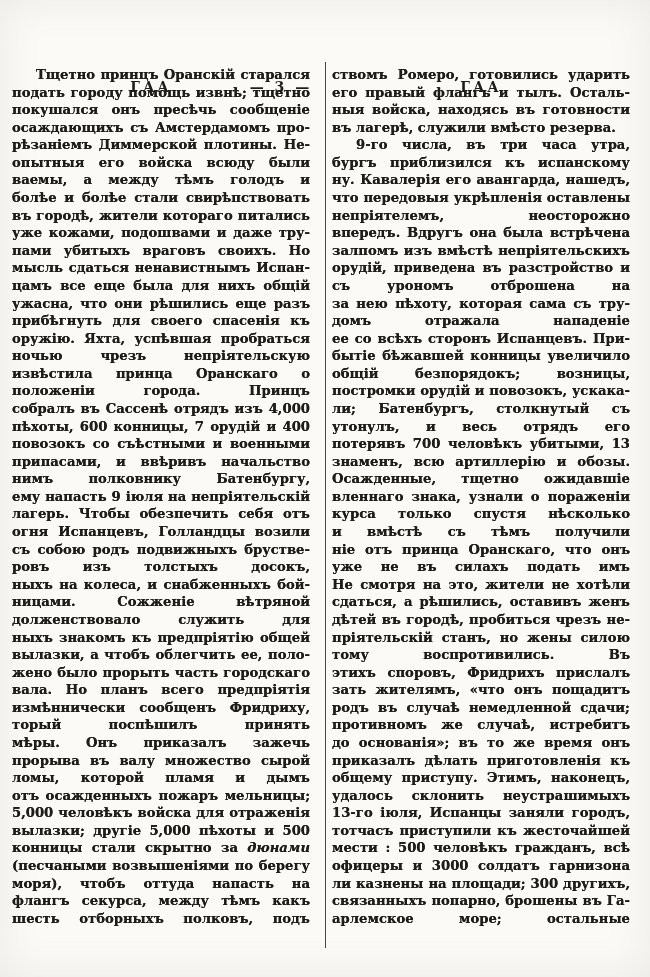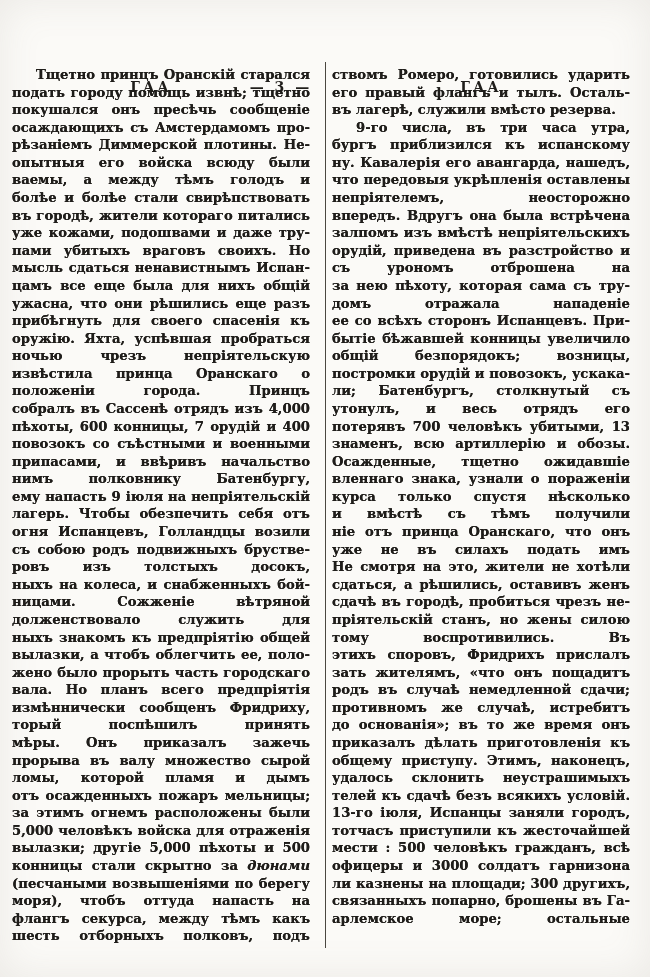--- a/index.html
+++ b/index.html
@@ -117,35 +117,35 @@
       <div class="line">ныхъ знакомъ къ предпріятію общей</div>
       <div class="line">вылазки, а чтобъ облегчить ее, поло-</div>
       <div class="line">жено было прорыть часть городскаго</div>
       <div class="line">вала. Но планъ всего предпріятія былъ</div>
       <div class="line">измѣннически сообщенъ Фридриху, ко-</div>
       <div class="line">торый поспѣшилъ принять надлежащія</div>
       <div class="line">мѣры. Онъ приказалъ зажечь противъ</div>
       <div class="line">прорыва въ валу множество сырой со-</div>
       <div class="line">ломы, которой пламя и дымъ скрывали</div>
       <div class="line">отъ осажденныхъ пожаръ мельницы;</div>
-      <div class="line">за этимъ огнемъ расположены были</div>
       <div class="line">5,000 человѣкъ войска для отраженія</div>
       <div class="line">вылазки; другіе 5,000 пѣхоты и 500</div>
       <div class="line">конницы стали скрытно за <i>дюнами</i></div>
       <div class="line">(песчаными возвышеніями по берегу</div>
       <div class="line">моря), чтобъ оттуда напасть на лѣвый</div>
       <div class="line">флангъ секурса, между тѣмъ какъ</div>
       <div class="line">шесть отборныхъ полковъ, подъ началь-</div>
     </div>
 
   <div class="divider"></div>
 
   <div class="column col-right" id="col-right">
       <div class="line">ствомъ Ромеро, готовились ударить на</div>
       <div class="line">его правый флангъ и тылъ. Осталь-</div>
+      <div class="line">ныя войска, находясь въ готовности</div>
       <div class="line flush">въ лагерѣ, служили вмѣсто резерва.</div>
       <div class="line indent">9-го числа, въ три часа утра, Батен-</div>
       <div class="line">бургъ приблизился къ испанскому ста-</div>
       <div class="line">ну. Кавалерія его авангарда, нашедъ,</div>
       <div class="line">что передовыя укрѣпленія оставлены</div>
       <div class="line">непріятелемъ, неосторожно двинулась</div>
       <div class="line">впередъ. Вдругъ она была встрѣчена</div>
       <div class="line">залпомъ изъ вмѣстѣ непріятельскихъ</div>
       <div class="line">орудій, приведена въ разстройство и</div>
       <div class="line">съ урономъ отброшена на слѣдовавшую</div>
@@ -160,32 +160,31 @@
       <div class="line">потерявъ 700 человѣкъ убитыми, 13</div>
       <div class="line">знаменъ, всю артиллерію и обозы.</div>
       <div class="line">Осажденные, тщетно ожидавшіе усло-</div>
       <div class="line">вленнаго знака, узнали о пораженіи се-</div>
       <div class="line">курса только спустя нѣсколько часовъ,</div>
       <div class="line">и вмѣстѣ съ тѣмъ получили увѣдомле-</div>
       <div class="line">ніе отъ принца Оранскаго, что онъ</div>
       <div class="line">уже не въ силахъ подать имъ помощь.</div>
       <div class="line">Не смотря на это, жители не хотѣли</div>
       <div class="line">сдаться, а рѣшились, оставивъ женъ и</div>
-      <div class="line">сдачѣ въ городѣ, пробиться чрезъ не-</div>
+      <div class="line">дѣтей въ городѣ, пробиться чрезъ не-</div>
       <div class="line">пріятельскій станъ, но жены силою</div>
       <div class="line">тому воспротивились. Въ продолженіе</div>
       <div class="line">этихъ споровъ, Фридрихъ прислалъ ска-</div>
       <div class="line">зать жителямъ, «что онъ пощадитъ го-</div>
       <div class="line">родъ въ случаѣ немедленной сдачи; въ</div>
       <div class="line">противномъ же случаѣ, истребитъ все</div>
       <div class="line">до основанія»; въ то же время онъ</div>
       <div class="line">приказалъ дѣлать приготовленія къ</div>
       <div class="line">общему приступу. Этимъ, наконецъ,</div>
       <div class="line">удалось склонить неустрашимыхъ жи-</div>
-      <div class="line">телей къ сдачѣ безъ всякихъ условій.</div>
       <div class="line">13-го іюля, Испанцы заняли городъ, и</div>
       <div class="line">тотчасъ приступили къ жесточайшей</div>
       <div class="line">мести : 500 человѣкъ гражданъ, всѣ</div>
       <div class="line">офицеры и 3000 солдатъ гарнизона бы-</div>
       <div class="line">ли казнены на площади; 300 другихъ,</div>
       <div class="line">связанныхъ попарно, брошены въ Га-</div>
       <div class="line">арлемское море; остальные осуждены</div>
     </div>
 
 </div>

